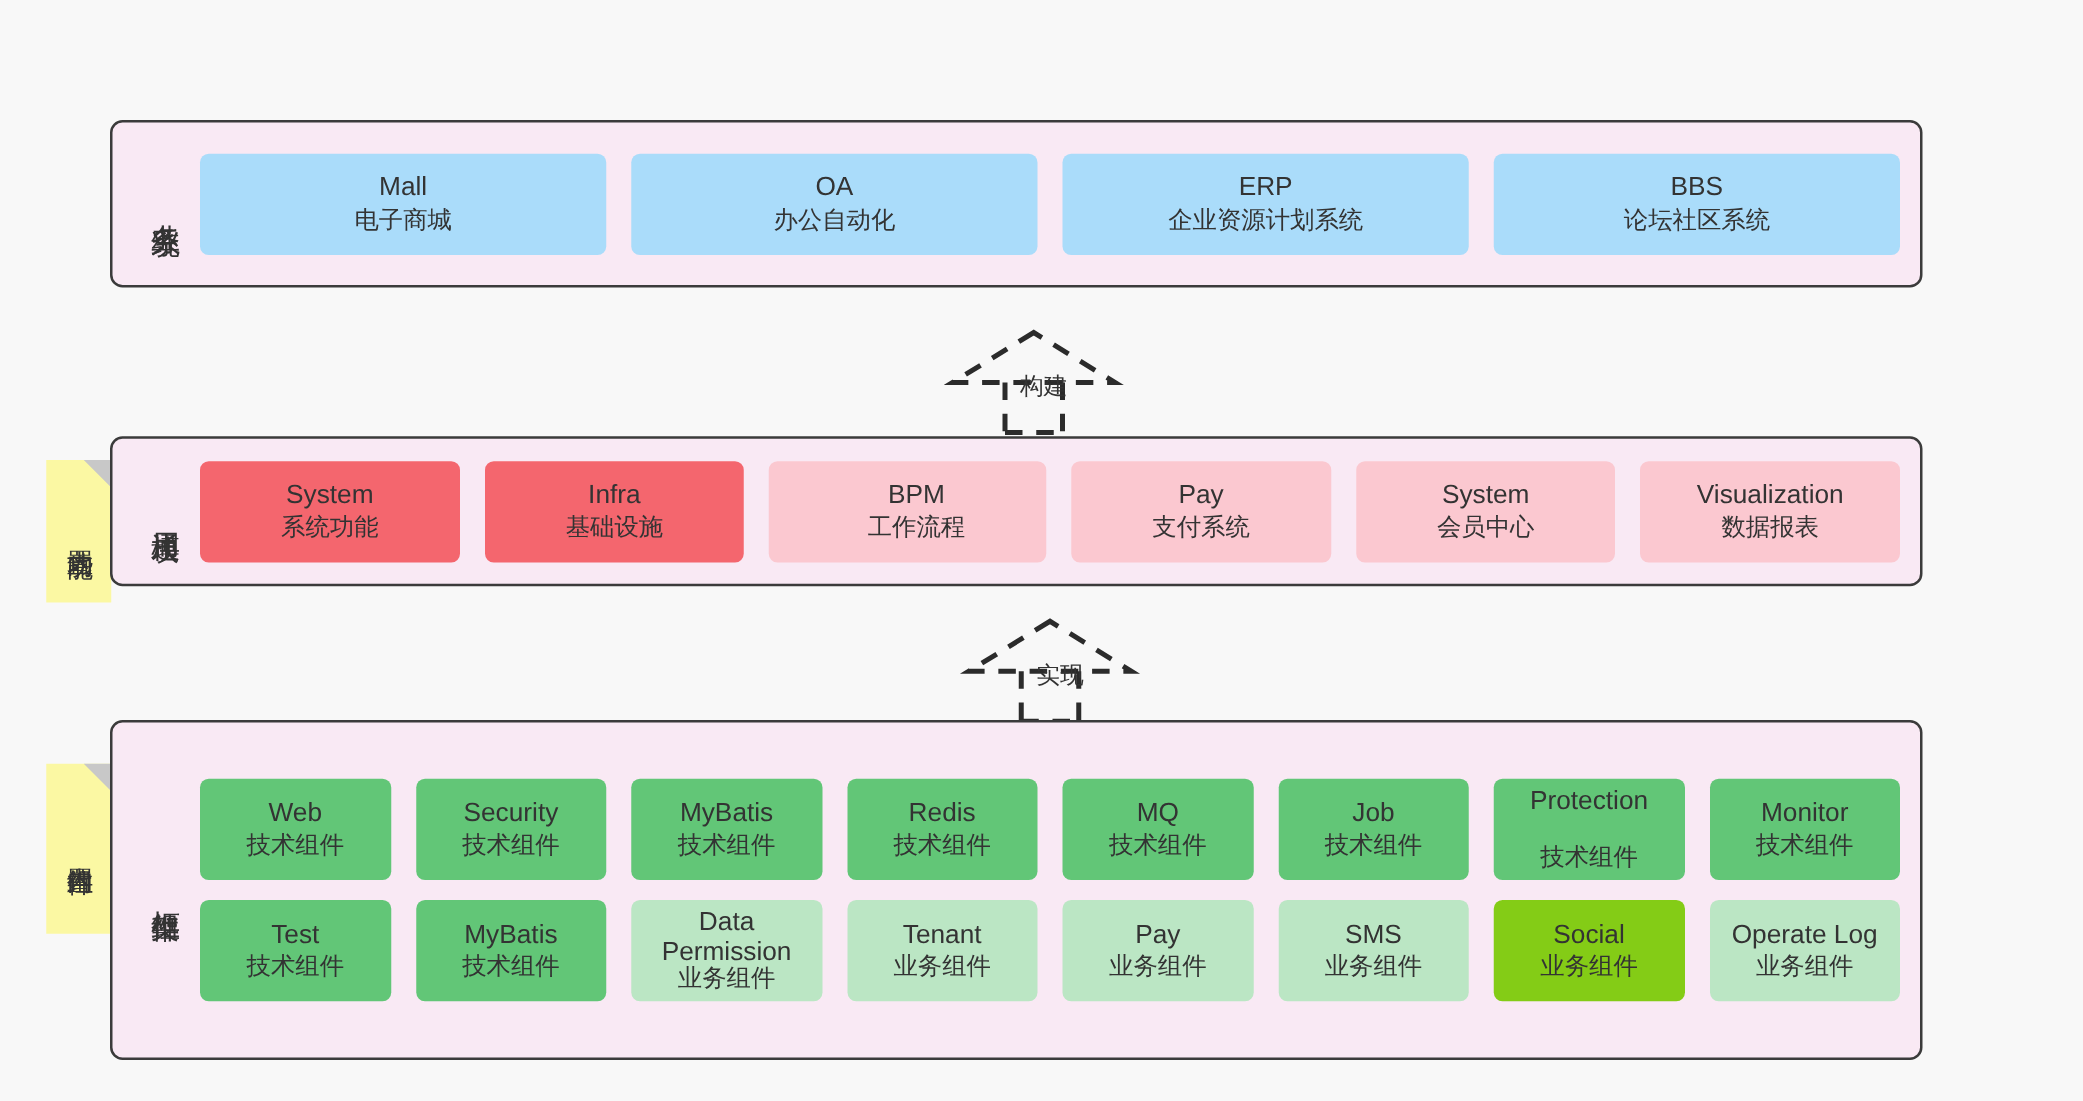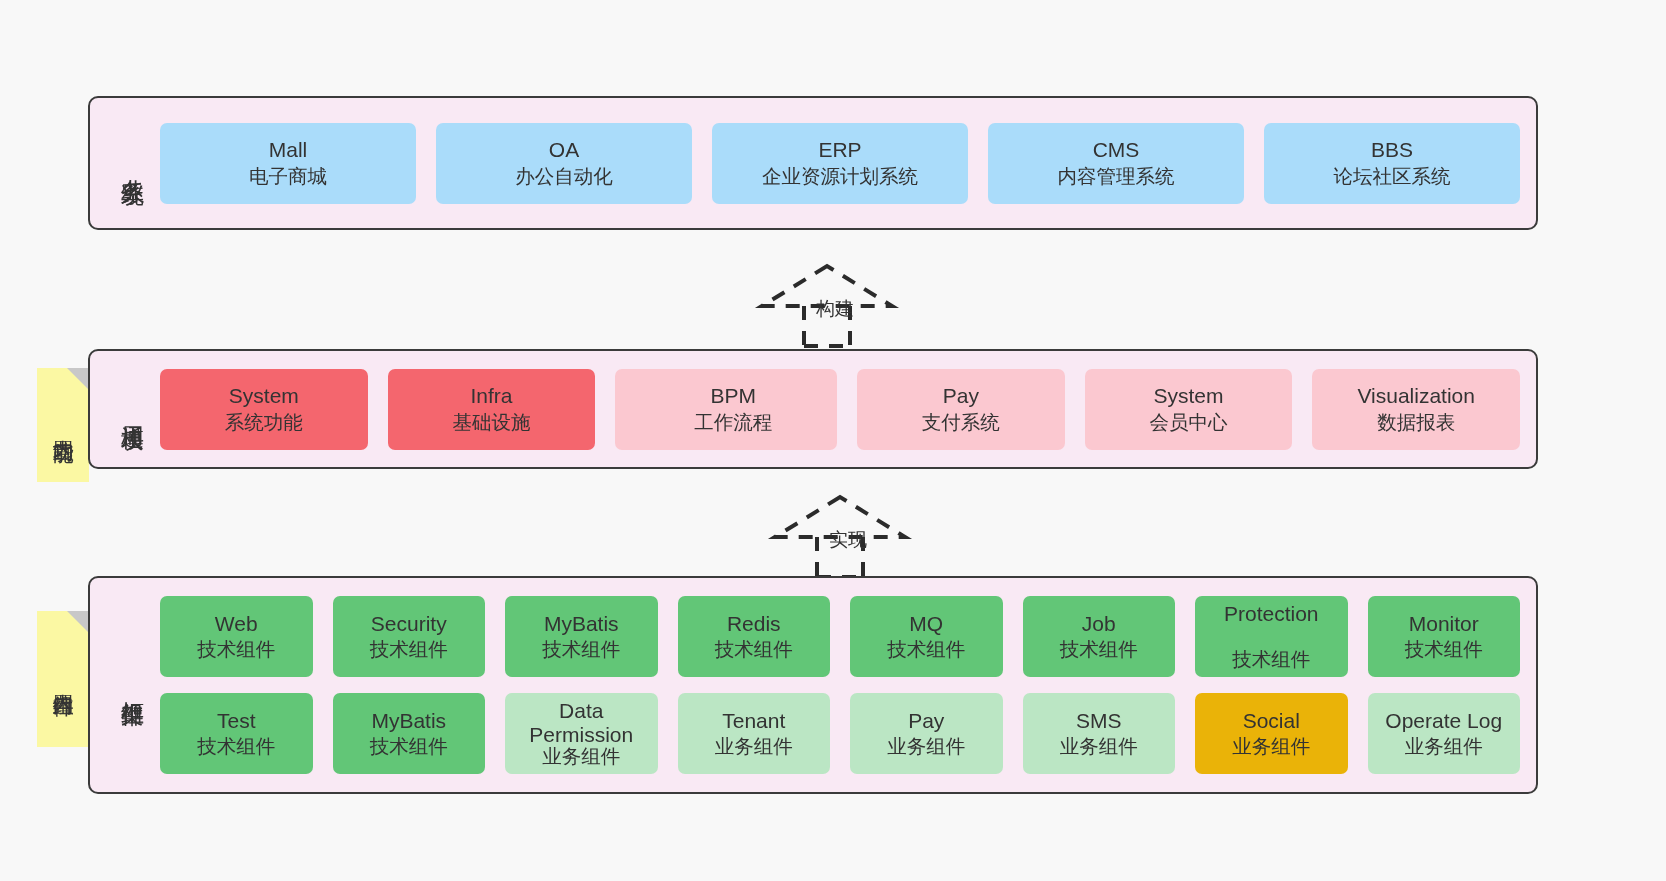--- a/index.html
+++ b/index.html
@@ -118,24 +118,20 @@
         </div>
         <div class="cell two-line" style="background:#aadcfa;">
           <span>OA</span>
           <span class="sub">办公自动化</span>
         </div>
         <div class="cell two-line" style="background:#aadcfa;">
           <span>ERP</span>
           <span class="sub">企业资源计划系统</span>
         </div>
         <div class="cell two-line" style="background:#aadcfa;">
-          <span>CMS</span>
-          <span class="sub">内容管理系统</span>
-        </div>
-        <div class="cell two-line" style="background:#aadcfa;">
           <span>BBS</span>
           <span class="sub">论坛社区系统</span>
         </div>
       </div>
     </div>
   </div>
 
   <div class="arrow" style="left:758px; top:258px;">
     <svg width="150" height="90" viewBox="0 0 150 90">
       <path d="M 69 8 L 4 48 L 134 48 Z" fill="#f8f8f8" stroke="#2b2b2b" stroke-width="4" stroke-dasharray="14,11" stroke-linejoin="miter"></path>
@@ -187,21 +183,21 @@
       <path d="M 46 48 L 46 88 M 92 48 L 92 88 M 46 88 L 92 88" fill="none" stroke="#2b2b2b" stroke-width="4" stroke-dasharray="14,11"></path>
     </svg>
     <div class="arrow-label" style="left:58px; top:38px;">实现</div>
   </div>
 
   <div class="note" style="left:37px; top:611px; width:52px; height:136px;">
     <span class="note-fold"></span>
     <span>内置组件</span>
   </div>
 
-  <div class="layer" id="layer-framework" style="left:88px; top:576px; width:1450px; height:218px;">
+  <div class="layer" id="layer-framework" style="left:88px; top:576px; width:1450px; height:272px;">
     <div class="layer-title">框架组件</div>
     <div class="layer-body">
 
       <div class="row">
         <div class="cell two-line" style="background:#62c677;">
           <span>Web</span>
           <span class="sub">技术组件</span>
         </div>
         <div class="cell two-line" style="background:#62c677;">
           <span>Security</span>
@@ -251,21 +247,21 @@
           <span class="sub">业务组件</span>
         </div>
         <div class="cell two-line" style="background:#bbe6c4;">
           <span>Pay</span>
           <span class="sub">业务组件</span>
         </div>
         <div class="cell two-line" style="background:#bbe6c4;">
           <span>SMS</span>
           <span class="sub">业务组件</span>
         </div>
-        <div class="cell two-line" style="background:#eab308;">
+        <div class="cell two-line" style="background:#84cc16;">
           <span>Social</span>
           <span class="sub">业务组件</span>
         </div>
         <div class="cell two-line" style="background:#bbe6c4;">
           <span>Operate Log</span>
           <span class="sub">业务组件</span>
         </div>
       </div>
 
     </div>

